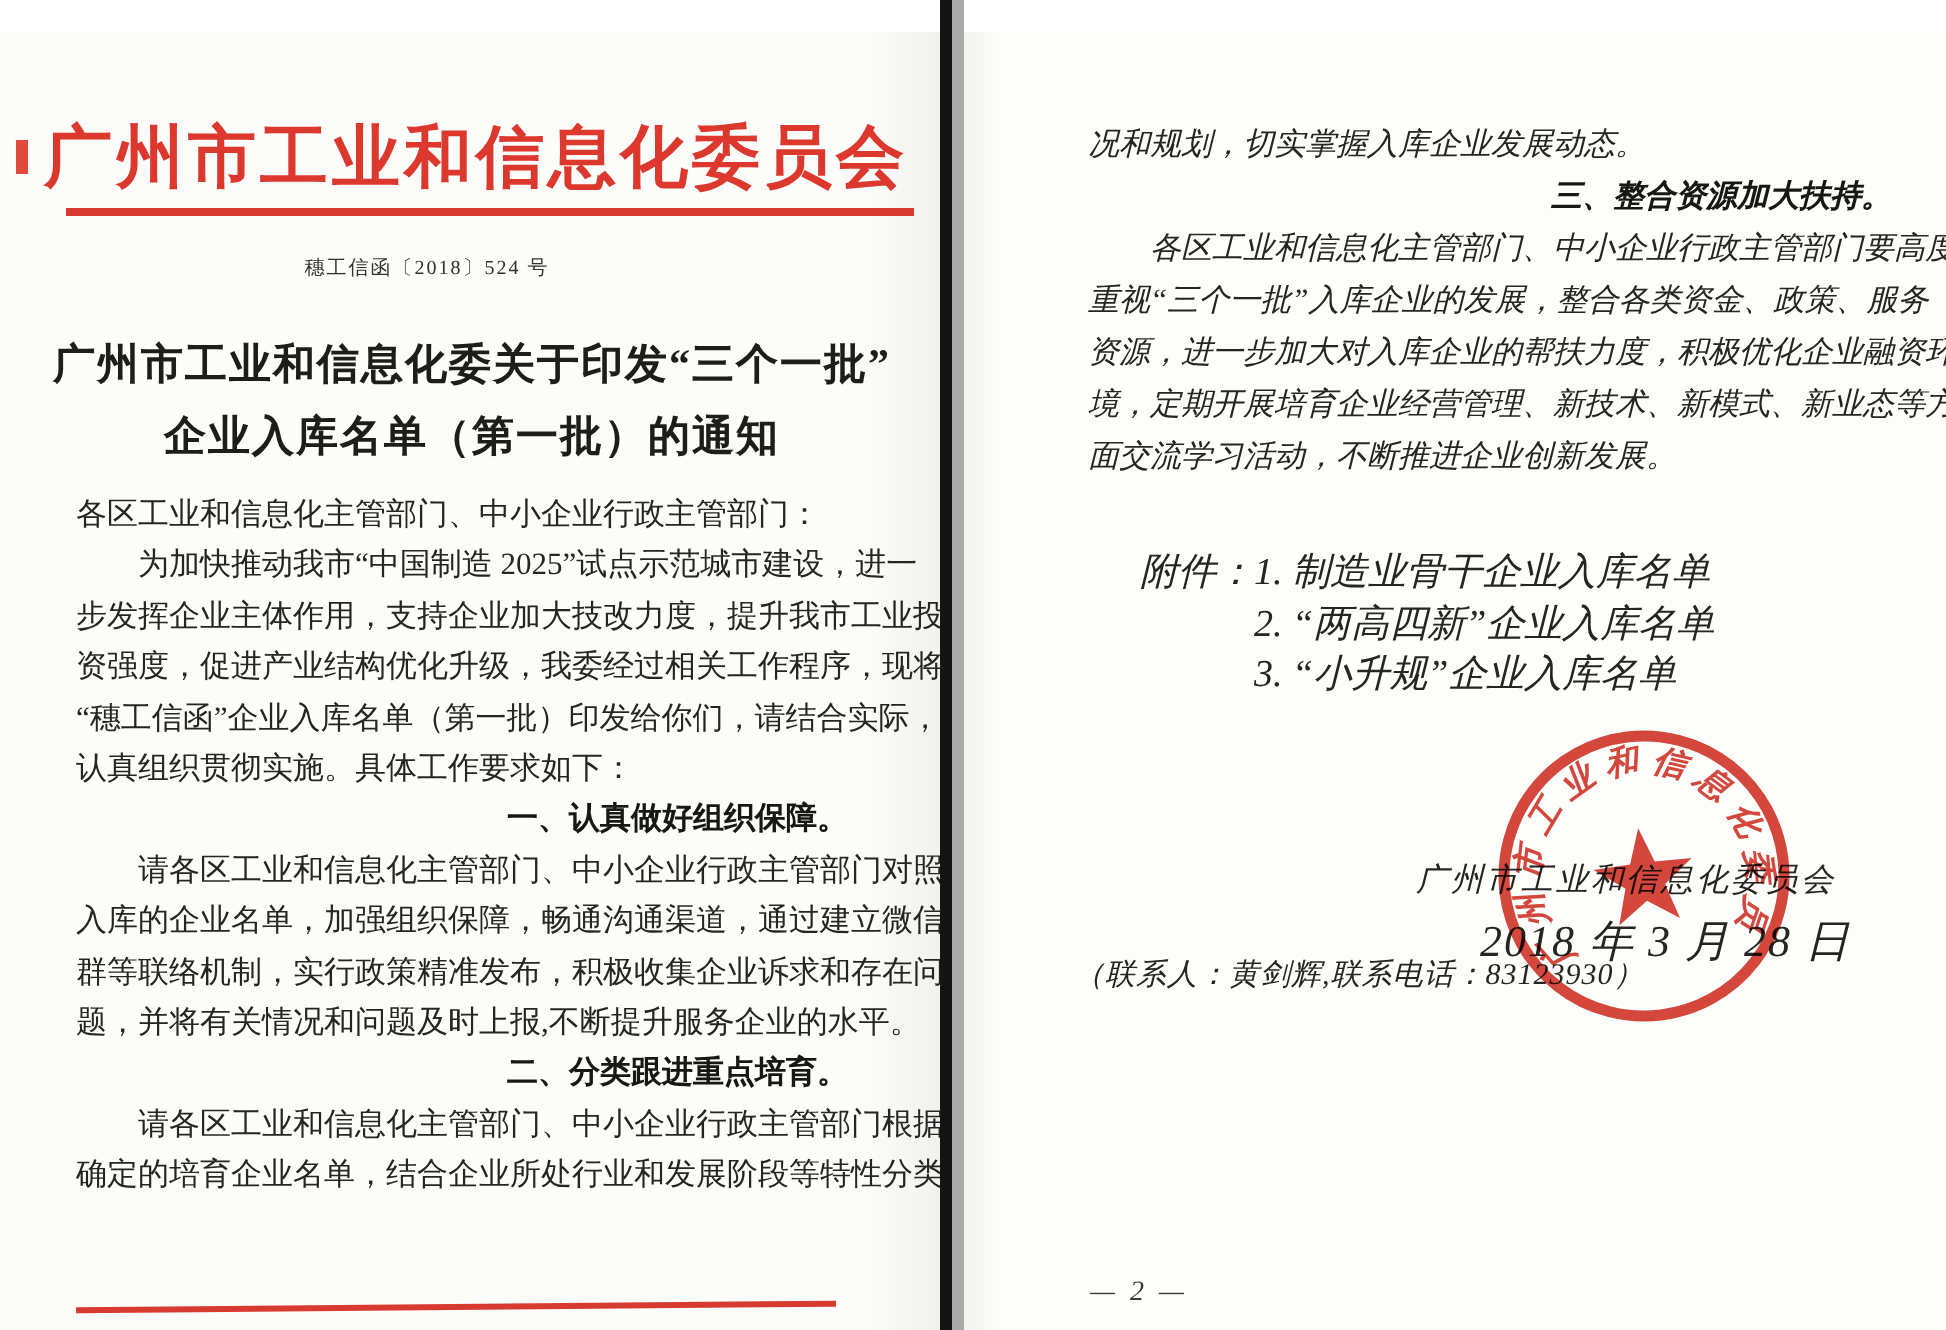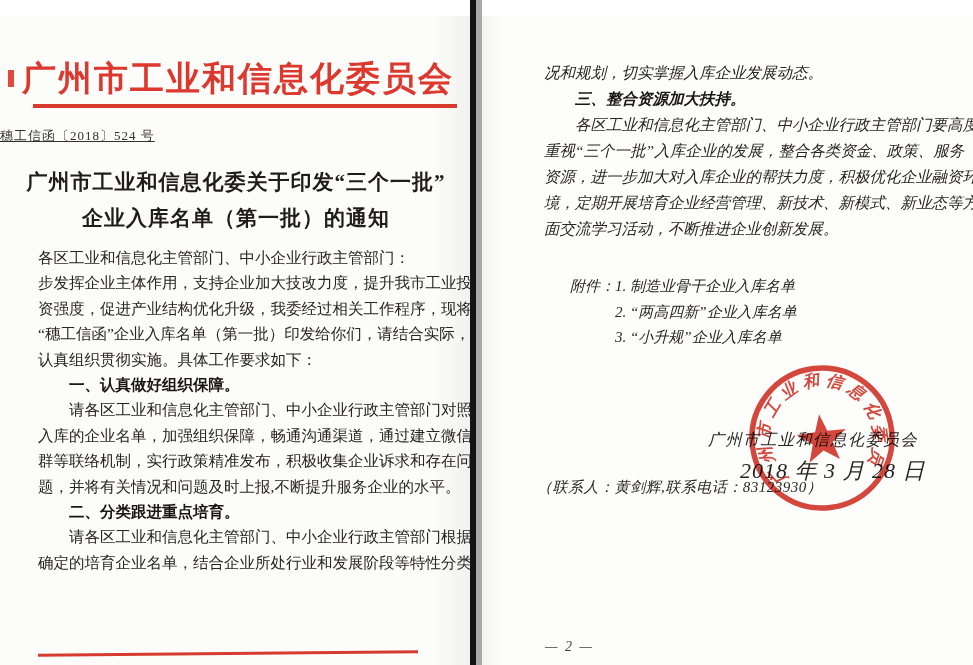--- a/index.html
+++ b/index.html
@@ -16,40 +16,40 @@
   .spine-gray { position:absolute; left:476px; top:0; width:6px; height:665px; background:#a9a9a9; }
 
   .red-speck { position:absolute; left:8px; top:54px; width:6px; height:17px; background:#e04a3c; }
 
   .agency-header {
     position:absolute; left:22px; top:40px; width:428px; text-align:center;
     font-size:34px; font-weight:bold; color:#dd382d; letter-spacing:2px; white-space:nowrap;
   }
   .red-rule { position:absolute; left:33px; top:88px; width:424px; height:4px; background:#d73a2f; }
   .doc-number {
-    position:absolute; left:0; top:111px; width:427px; text-align:left;
-    font-size:13px; color:#33312e; letter-spacing:1px;text-decoration:underline;
+    position:absolute; left:0; top:111px; width:427px; text-align:center;
+    font-size:10px; color:#33312e; letter-spacing:1px;
   }
   .doc-title {
     position:absolute; left:12px; top:148px; width:448px; text-align:center;
     font-size:21px; font-weight:bold; line-height:36px; letter-spacing:1px; color:#1e1d1a;
   }
   .body-block { position:absolute; font-size:15.5px; color:#262522; }
   .body-left  { left:38px; top:229px; width:386px; line-height:25.4px; }
   .body-right { left:62px; top:44px;  width:402px; line-height:26px; }
   .line { white-space:nowrap; }
   .line.indent { text-indent:31px; }
-  .line.bold { font-weight:bold; color:#181713; }
+  .line.bold { font-weight:bold; color:#181713;text-align:right; }
 
   .bottom-rule {
     position:absolute; left:38px; top:636px; width:380px; height:3px;
     background:#d73a2f; transform:rotate(-0.5deg);
   }
 
-  .attachments { position:absolute; left:88px; top:258px; display:flex; font-size:15px; }
+  .attachments { position:absolute; left:88px; top:258px; display:flex; font-size:19px; }
   .attachments .att-label { white-space:nowrap; line-height:25.5px; }
   .attachments .att-items .line { line-height:25.5px; }
 
   .signature { position:absolute; left:226px; top:414px; font-size:16px; letter-spacing:1.5px; white-space:nowrap; }
   .date-line { position:absolute; left:258px; top:440px; font-size:22px; letter-spacing:1px; white-space:nowrap; }
   .contact-line { position:absolute; left:55px; top:462px; font-size:15px; letter-spacing:0.5px; white-space:nowrap; }
   .page-number { position:absolute; left:63px; top:623px; font-size:14px; letter-spacing:2px; white-space:nowrap; color:#3a3935; }
 
   .seal {
     position:absolute; left:262px; top:344px; width:156px; height:156px;
@@ -70,20 +70,21 @@
 
     <div class="doc-number">穗工信函〔2018〕524 号</div>
 
     <div class="doc-title">
       <div>广州市工业和信息化委关于印发“三个一批”</div>
       <div>企业入库名单（第一批）的通知</div>
     </div>
 
     <div class="body-block body-left">
         <div class="line">各区工业和信息化主管部门、中小企业行政主管部门：</div>
+        <div class="line indent">为加快推动我市“中国制造 2025”试点示范城市建设，进一</div>
         <div class="line">步发挥企业主体作用，支持企业加大技改力度，提升我市工业投</div>
         <div class="line">资强度，促进产业结构优化升级，我委经过相关工作程序，现将</div>
         <div class="line">“穗工信函”企业入库名单（第一批）印发给你们，请结合实际，</div>
         <div class="line">认真组织贯彻实施。具体工作要求如下：</div>
         <div class="line bold indent">一、认真做好组织保障。</div>
         <div class="line indent">请各区工业和信息化主管部门、中小企业行政主管部门对照</div>
         <div class="line">入库的企业名单，加强组织保障，畅通沟通渠道，通过建立微信</div>
         <div class="line">群等联络机制，实行政策精准发布，积极收集企业诉求和存在问</div>
         <div class="line">题，并将有关情况和问题及时上报,不断提升服务企业的水平。</div>
         <div class="line bold indent">二、分类跟进重点培育。</div>

